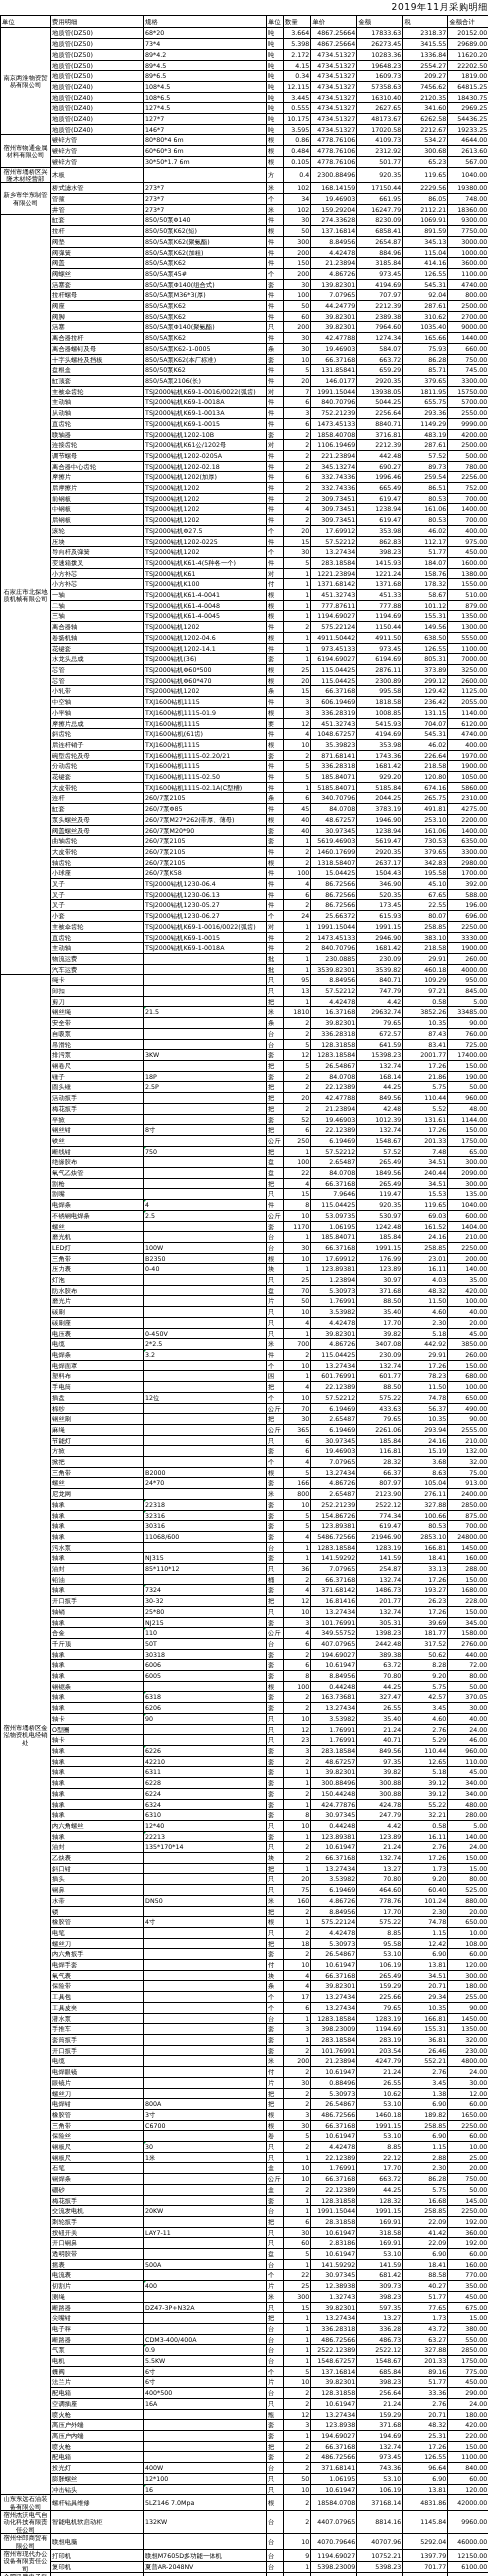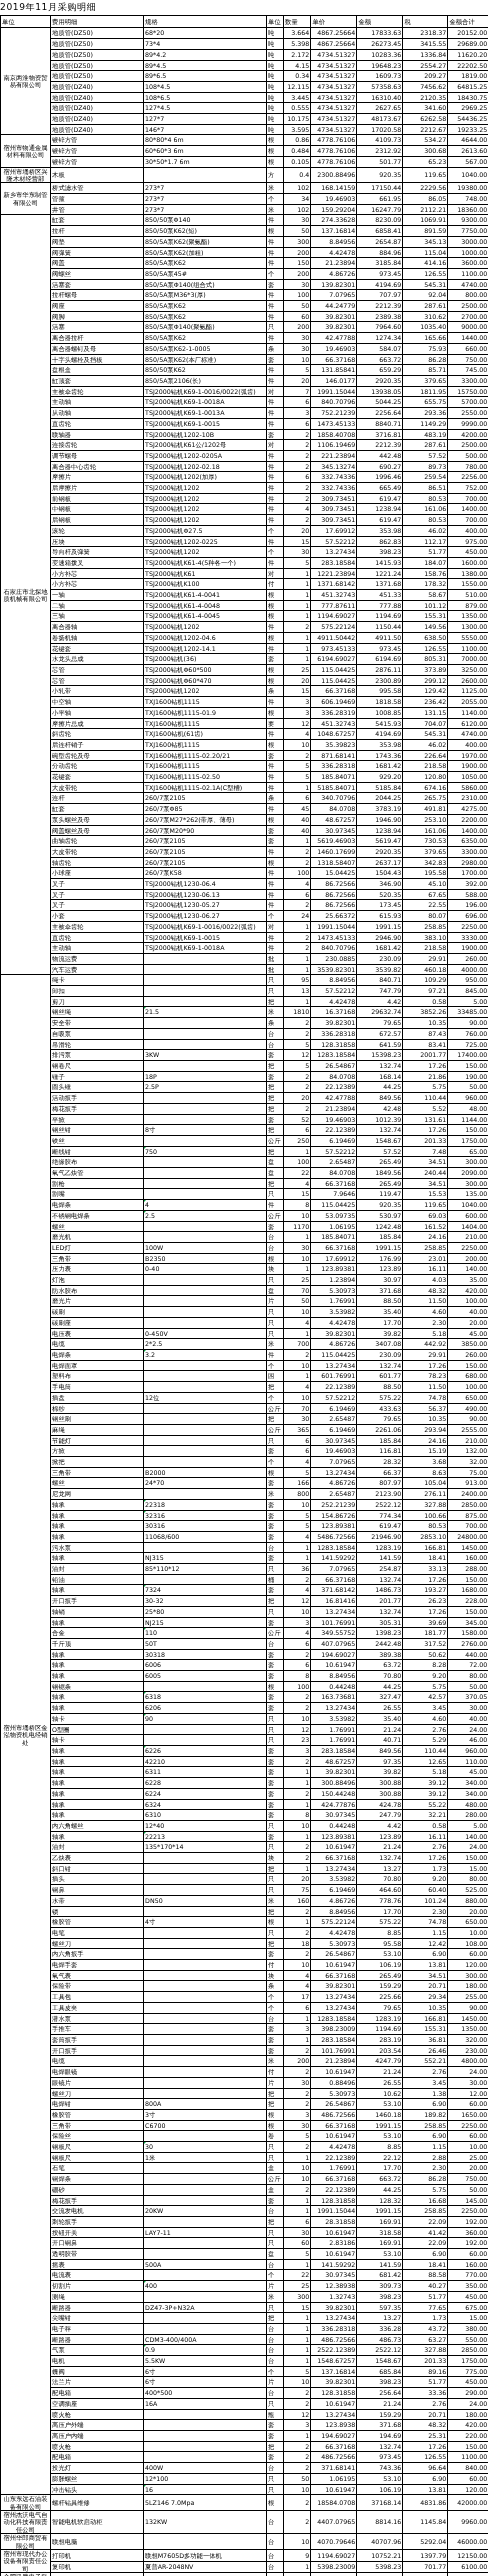--- a/index.html
+++ b/index.html
@@ -1,17 +1,17 @@
 <!DOCTYPE html>
 <html style="font-size:9.1px"><head>
 <meta charset="utf-8">
 <style>
   html,body{margin:0;padding:0;background:#fff;}
   .page{width:488px;font-family:"DejaVu Sans",sans-serif;color:#000;}
-  .title{width:100%;height:15.4px;line-height:15.4px;text-align:left;font-size:9.1px;letter-spacing:0.6px;}
+  .title{width:100%;height:15.4px;line-height:15.4px;text-align:right;font-size:9.1px;letter-spacing:0.6px;}
   table{border-collapse:collapse;table-layout:fixed;width:488px;border:1.1px solid #000;}
   td,th{border:0.6px solid #000;font-size:6.3px;font-weight:normal;padding:0 1.1px;line-height:9.7px;height:9.7px;
         white-space:nowrap;overflow:hidden;text-align:left;vertical-align:middle;}
   th{height:11px;}
   tr.gs td{border-top:1.1px solid #000;}
   td.company{white-space:normal;text-align:center;line-height:7.4px;padding:0 0.6px;}
   td.num{text-align:right;}
   td.spec{position:relative;}
   .cmark{position:absolute;top:0;left:0;width:0;height:0;border-left:2.9px solid #00a33a;border-bottom:2.9px solid transparent;}
   tr.totalrow td{height:12.6px;line-height:12.6px;}

